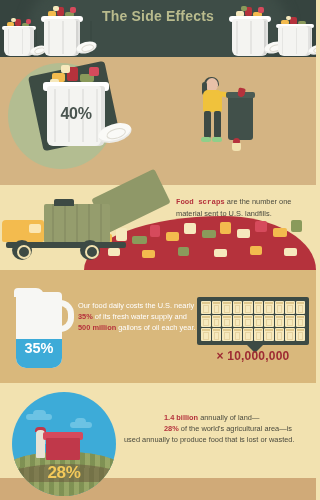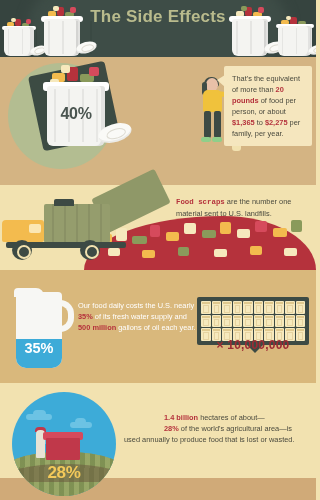--- a/index.html
+++ b/index.html
@@ -19,21 +19,21 @@
   }
   .header-glow {
     position:absolute; left:50%; top:-40px; transform:translateX(-50%);
     width:260px; height:130px; background:#3e4d47; border-radius:50%;
     filter:blur(6px);
   }
   .title-wrap {
     position:absolute; left:0; top:7px; width:316px; text-align:center; z-index:4;
   }
   .title-main {
-    font-size:17px; font-weight:bold; color:#b9bb8d;
+    font-size:14px; font-weight:bold; color:#b9bb8d;
     letter-spacing:.2px; line-height:19px; display:block;
   }
   .title-sub {
     font-size:12.5px; font-weight:bold; color:#ffffff;
     line-height:16px; display:block; margin-top:1px;
   }
 
   
   .can { position:absolute; z-index:3; }
   .can .body {
@@ -186,21 +186,21 @@
   }
   .oilcan { background:#f6e9bd; border-radius:1px; position:relative; }
   .oilcan::before { content:""; position:absolute; left:1px; top:1px; right:1px; height:2px; background:#e0c98e; }
   .oilcan::after { content:""; position:absolute; left:2px; top:4px; right:2px; bottom:1px; border:.5px solid #e6d3a0; }
   .oilgrid-arrow {
     position:absolute; left:247px; top:345px; z-index:5;
     border-left:8px solid transparent; border-right:8px solid transparent;
     border-top:8px solid #3d4a44;
   }
   .oilmult {
-    position:absolute; left:197px; top:338px; width:112px; text-align:center; z-index:6;
+    position:absolute; left:197px; top:349px; width:112px; text-align:center; z-index:6;
     font-size:12px; font-weight:bold; color:#9e2b33; letter-spacing:.2px;
   }
 
   
   .farm {
     position:absolute; left:12px; top:392px; width:104px; height:104px;
     border-radius:50%; overflow:hidden; background:#3dabd8; z-index:5;
   }
   .farm .cloud { position:absolute; background:#6cc3e4; border-radius:6px; height:6px; }
   .farm .c1 { left:14px; top:22px; width:26px; }
@@ -340,23 +340,20 @@
     <div class="shoe l"></div>
     <div class="shoe r"></div>
   </div>
   <div class="food-drop"></div>
   <div class="bin"></div>
   <div class="bin-plant">
     <div class="bud"></div>
       <div class="pot"></div>
   </div>
 
-  <div class="bubble">
-    <span>That's the equivalent of more than </span><b>20 pounds</b><span> of food per person, or about </span><b>$1,365</b><span> to </span><b>$2,275</b><span> per family, per year.</span>
-  </div>
 
   <div class="waste-pile">
     <div class="mound"></div>
     <i class="scrap" style="left:14px;top:18px;width:14px;height:9px;background:#f3bb4e;"></i>
     <i class="scrap" style="left:32px;top:12px;width:11px;height:13px;background:#f6e9bd;"></i>
     <i class="scrap" style="left:48px;top:20px;width:15px;height:8px;background:#8a9a5b;"></i>
     <i class="scrap" style="left:66px;top:9px;width:10px;height:12px;background:#d64a5c;"></i>
     <i class="scrap" style="left:82px;top:16px;width:13px;height:9px;background:#f3bb4e;"></i>
     <i class="scrap" style="left:100px;top:7px;width:12px;height:11px;background:#f6e9bd;"></i>
     <i class="scrap" style="left:118px;top:14px;width:14px;height:8px;background:#8a9a5b;"></i>
@@ -443,16 +440,16 @@
     <div class="field"></div>
     <div class="soil"></div>
     <div class="silotop"></div>
     <div class="silo"></div>
     <div class="barnroof"></div>
     <div class="barn"></div>
     <div class="pct">28%</div>
   </div>
 
   <div class="s4-text">
-    <b>1.4 billion</b><span> hectares of about—</span><b>28%</b><span> of the world's agricultural area—is used annually to produce food that is lost or wasted.</span>
+    <b>1.4 billion</b><span> annually of land—</span><b>28%</b><span> of the world's agricultural area—is used annually to produce food that is lost or wasted.</span>
   </div>
 
 </div>
 
 </body></html>

